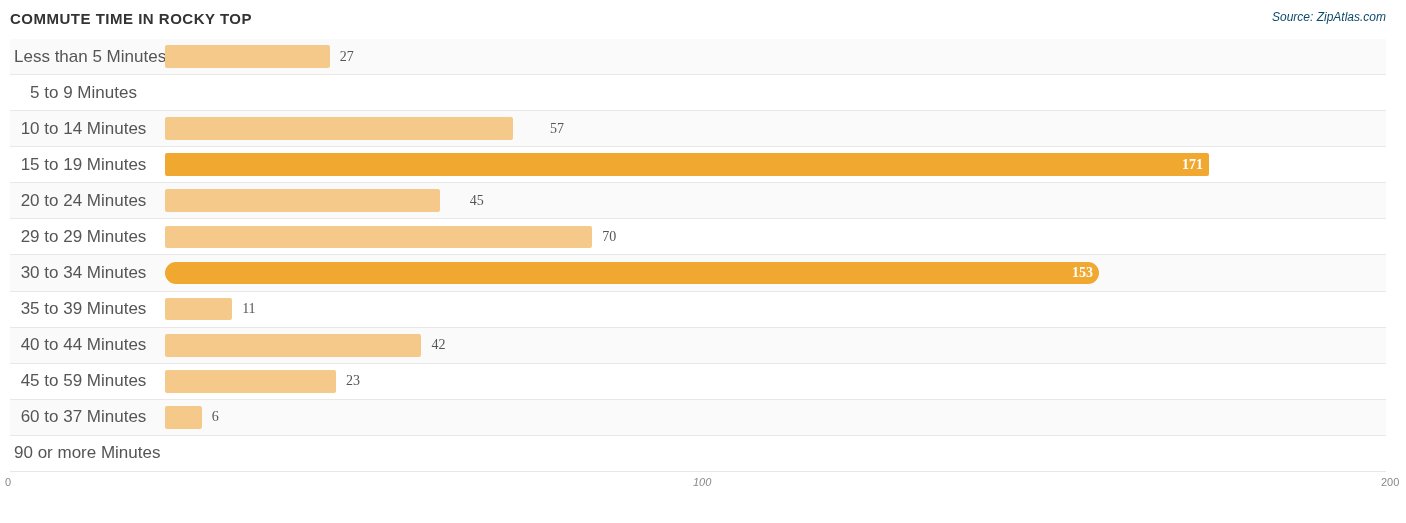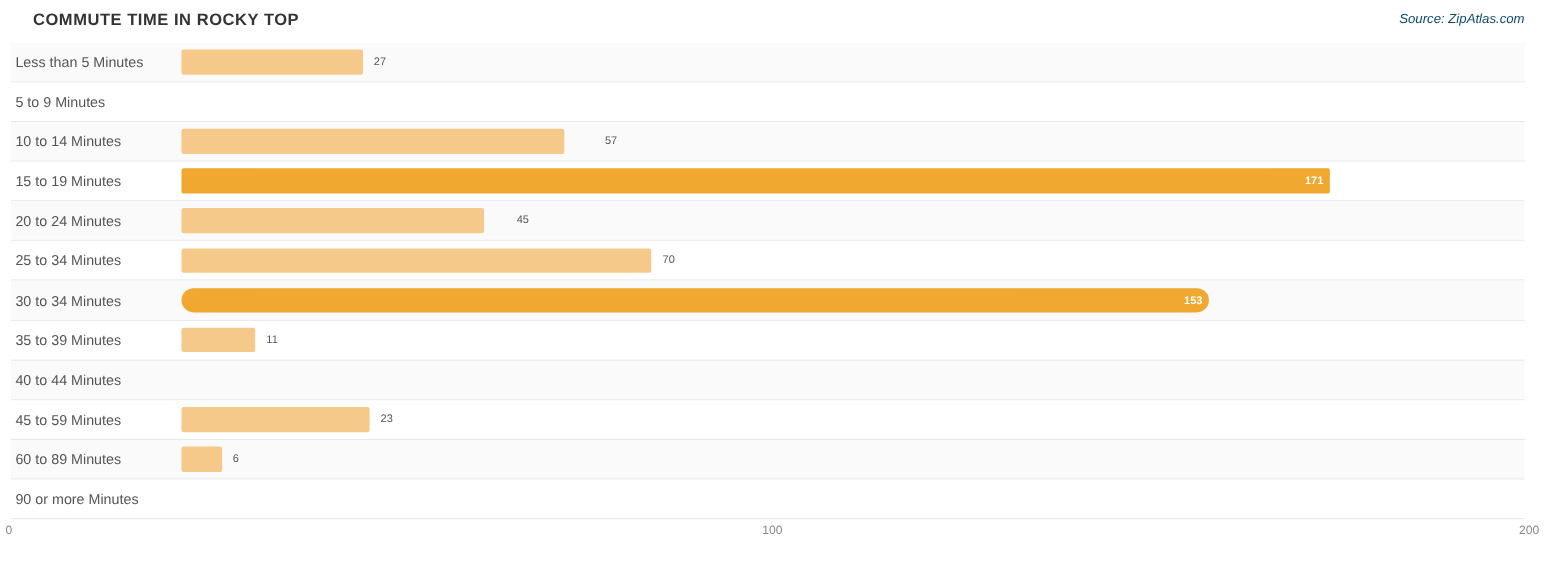--- a/index.html
+++ b/index.html
@@ -15,21 +15,20 @@
       height: 523px;
       padding: 10px 20px 40px 10px;
       position: relative;
     }
     .chart-title {
       font-size: 15px;
       font-weight: bold;
       color: #333;
       margin-bottom: 12px;
       letter-spacing: 0.5px;
-      margin-left: 20px;
     }
     .source-label {
       position: absolute;
       top: 10px;
       right: 20px;
       font-size: 12px;
       color: #0c4a6e;
       font-style: italic;
     }
     .chart-body {
@@ -46,24 +45,24 @@
     }
     .bar-row:nth-child(odd) {
       background: #fafafa;
     }
     .bar-row:nth-child(even) {
       background: #fff;
     }
     .bar-label {
       width: 155px;
       min-width: 155px;
-      font-size: 13px;
+      font-size: 17px;
       color: #555;
       padding: 0 12px 0 4px;
-      text-align: left;
+      text-align: center;
       white-space: nowrap;
     }
     .bar-track {
       flex: 1;
       height: 100%;
       position: relative;
       display: flex;
       align-items: center;
     }
     .bar-fill {
@@ -74,25 +73,26 @@
       align-items: center;
       min-height: 18px;
     }
     .bar-fill.normal {
       background: #f5c98a;
     }
     .bar-fill.highlight {
       background: #f0a830;
     }
     .bar-value {
-      font-size: 10px;
+      font-size: 14px;
       color: #555;
       margin-left: 5px;
       white-space: nowrap;
       position: absolute;
+      font-family: Liberation Serif, serif;
     }
     .bar-value.inside {
       color: #fff;
       font-weight: bold;
       right: 6px;
       margin-left: 0;
     }
     .x-axis {
       display: flex;
       padding-left: 155px;
@@ -140,21 +140,21 @@
         </div>
       </div>
       <div class="bar-row">
         <div class="bar-label">20 to 24 Minutes</div>
         <div class="bar-track">
           <span class="bar-value" style="left: calc(22.5% + 5px); position: absolute; margin-left: 25px;">45</span>
           <div class="bar-fill normal" style="width: 22.5%;"></div>
         </div>
       </div>
       <div class="bar-row">
-        <div class="bar-label">25 to 34 Minutes</div>
+        <div class="bar-label">29 to 29 Minutes</div>
         <div class="bar-track">
           <span class="bar-value" style="left: calc(35% + 5px); position: absolute;">70</span>
           <div class="bar-fill normal" style="width: 35%;"></div>
         </div>
       </div>
       <div class="bar-row">
         <div class="bar-label">30 to 34 Minutes</div>
         <div class="bar-track">
           <div class="bar-fill highlight" style="width: 76.5%; position: relative; border-radius: 11px;">
             <span class="bar-value inside">153</span>
@@ -163,42 +163,46 @@
       </div>
       <div class="bar-row">
         <div class="bar-label">35 to 39 Minutes</div>
         <div class="bar-track">
           <span class="bar-value" style="left: calc(5.5% + 5px); position: absolute;">11</span>
           <div class="bar-fill normal" style="width: 5.5%;"></div>
         </div>
       </div>
       <div class="bar-row">
         <div class="bar-label">40 to 44 Minutes</div>
+        <div class="bar-track">
+          <span class="bar-value" style="left: calc(21% + 5px); position: absolute;">42</span>
+          <div class="bar-fill normal" style="width: 21%;"></div>
+        </div>
       </div>
       <div class="bar-row">
         <div class="bar-label">45 to 59 Minutes</div>
         <div class="bar-track">
           <span class="bar-value" style="left: calc(14% + 5px); position: absolute;">23</span>
           <div class="bar-fill normal" style="width: 14%;"></div>
         </div>
       </div>
       <div class="bar-row">
-        <div class="bar-label">60 to 89 Minutes</div>
+        <div class="bar-label">60 to 37 Minutes</div>
         <div class="bar-track">
           <span class="bar-value" style="left: calc(3% + 5px); position: absolute;">6</span>
           <div class="bar-fill normal" style="width: 3%;"></div>
         </div>
       </div>
       <div class="bar-row">
         <div class="bar-label">90 or more Minutes</div>
         <div class="bar-track">
           <div class="bar-fill normal" style="width: 0%;"></div>
         </div>
       </div>
     </div>
 
   <div class="x-axis" id="x-axis" style="position: relative; height: 20px;">
 
   <span class="x-tick" style="left: calc(0% - 5px);">0</span>
-      <span class="x-tick" style="left: calc(50% - 5px);">100</span>
+      <span class="x-tick" style="left: calc(50% - 5px); font-style: italic;">100</span>
       <span class="x-tick" style="left: calc(100% - 5px);">200</span>
     </div>
 </div>
 
 </body></html>

